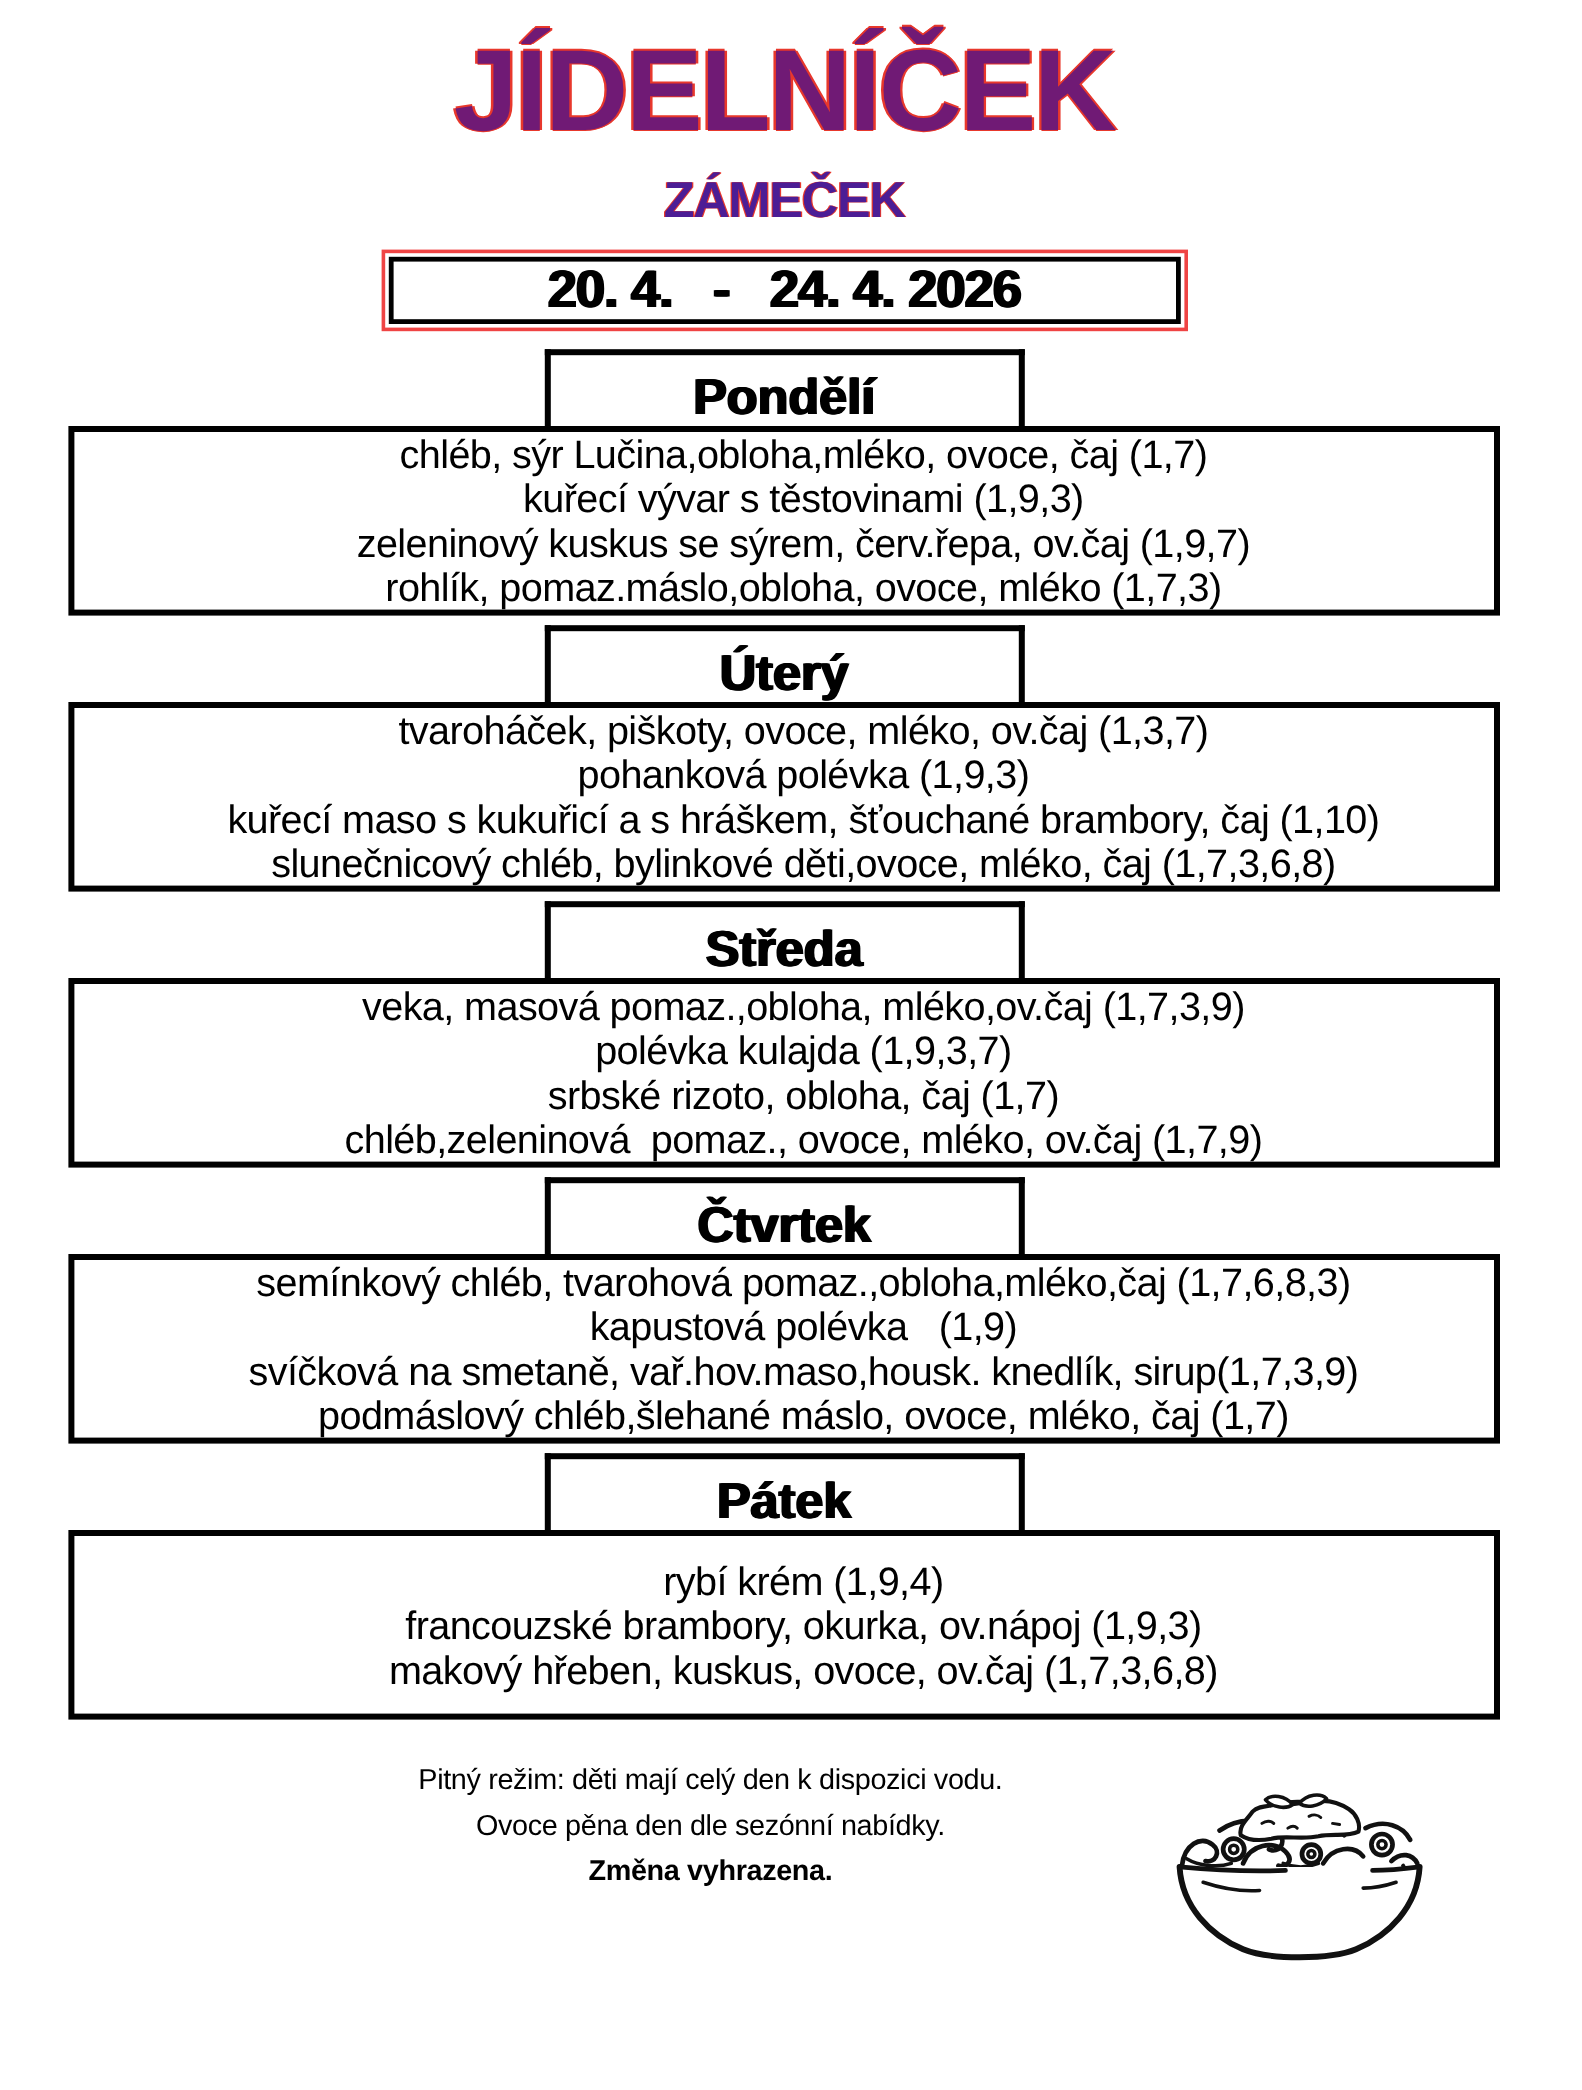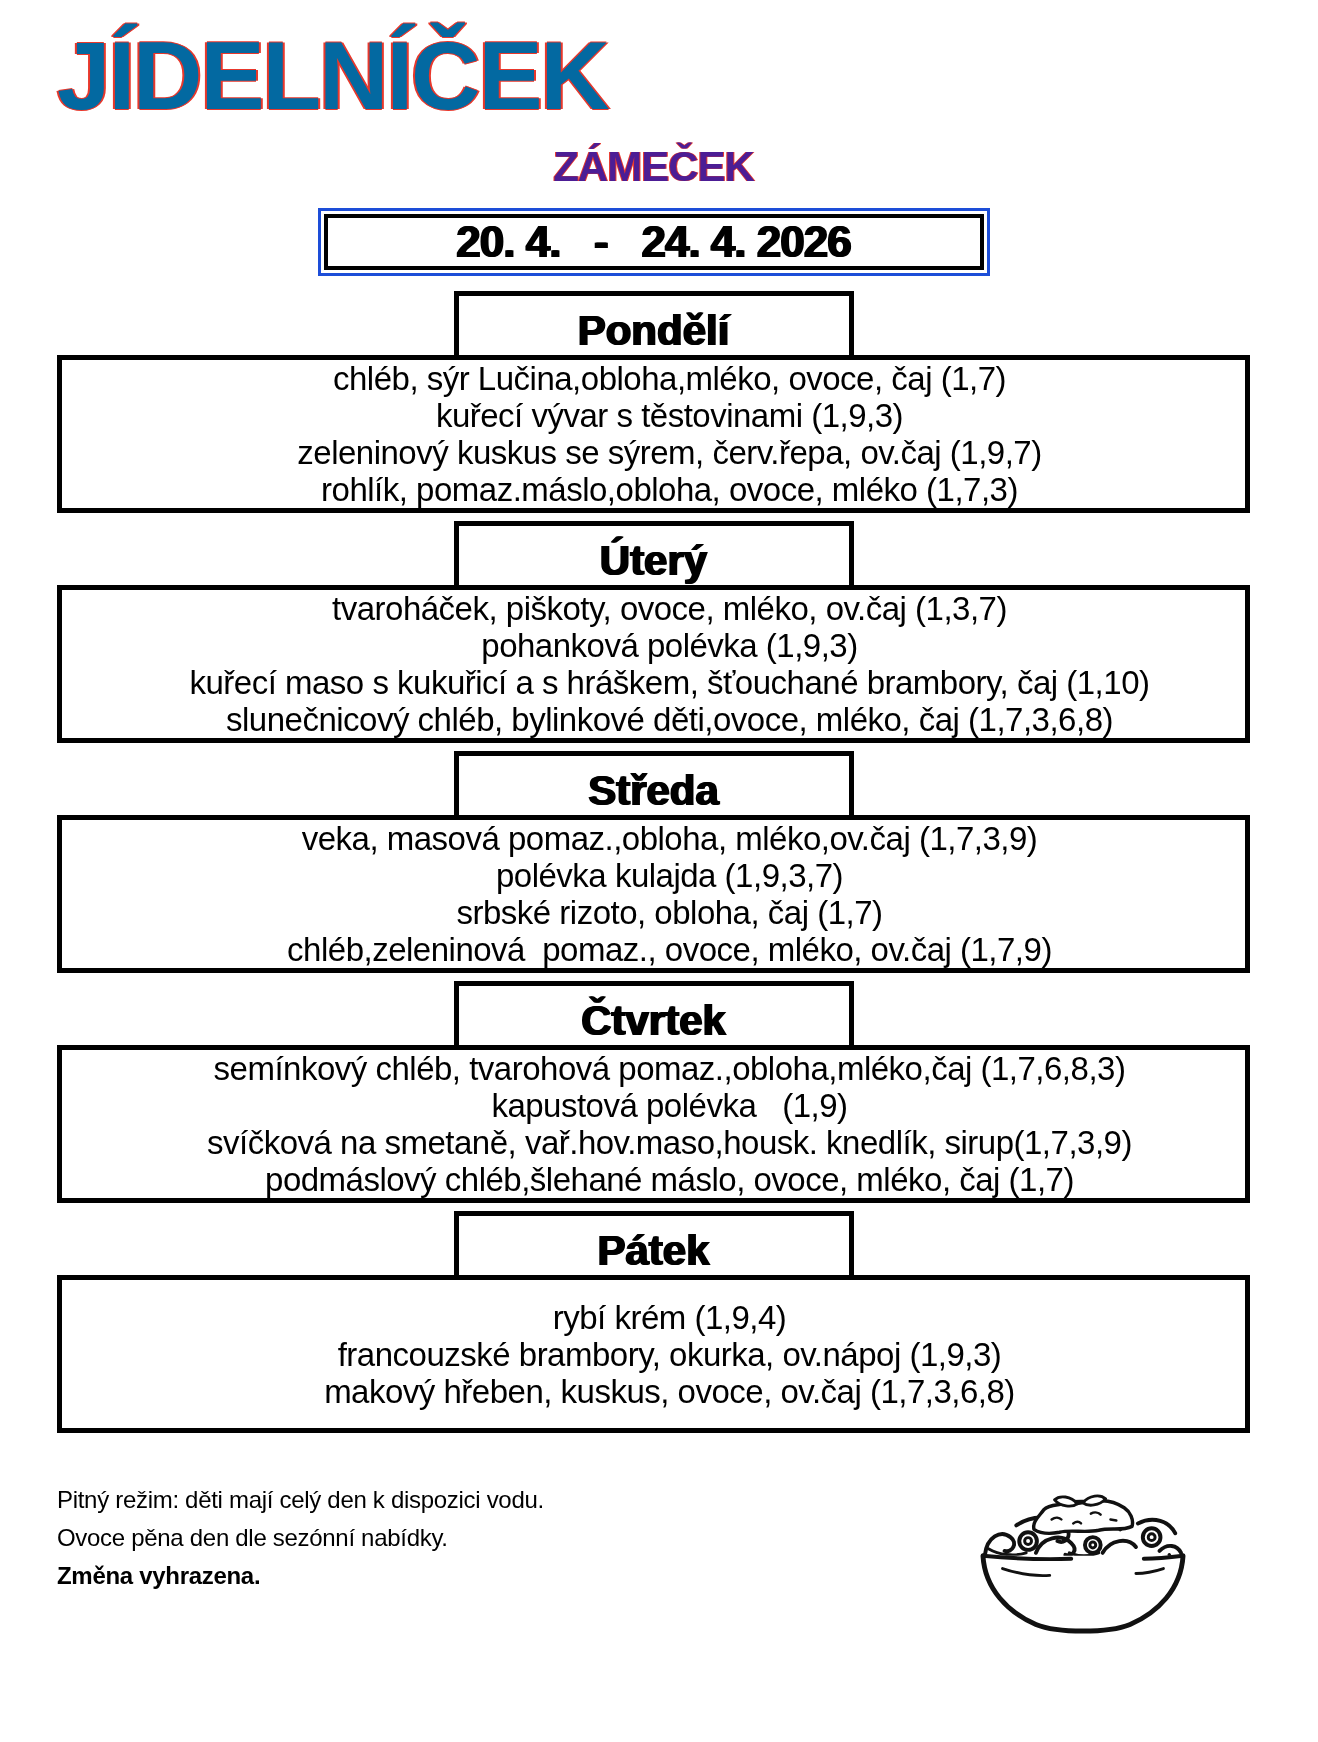--- a/index.html
+++ b/index.html
@@ -10,22 +10,22 @@
     overflow: hidden;
     font-family: "Liberation Sans", sans-serif;
     color: #000;
   }
   .content {
     margin-left: 57px;
     width: 1193px;
     padding-top: 26px;
   }
   .page-title {
-    text-align: left;
-    color: #0369a1;
+    text-align: center;
+    color: #701a75;
     font-size: 96px;
     font-weight: bold;
     line-height: 100px;
     letter-spacing: -2px;
     text-shadow: 2px 0 0 #e8382c, -2px 0 0 #e8382c, 0 1px 0 #e8382c, 0 -1px 0 #e8382c;
     white-space: pre;
   }
   .page-subtitle {
     text-align: center;
     color: #4c1d95;
@@ -33,21 +33,21 @@
     font-weight: bold;
     line-height: 42px;
     margin-top: 20px;
     letter-spacing: -1px;
     text-shadow: 1px 0 0 #e8382c, -1px 0 0 #e8382c;
     white-space: pre;
   }
   .date-box-outer {
     width: 672px;
     margin: 20px auto 15px auto;
-    border: 3px solid #1d4ed8;
+    border: 3px solid #ef4444;
     padding: 3px;
   }
   .date-box-inner {
     border: 4px solid #000;
     height: 56px;
     display: flex;
     align-items: center;
     justify-content: center;
   }
   .date-range {
@@ -86,22 +86,22 @@
   }
   .menu-line {
     font-size: 33px;
     line-height: 37px;
     letter-spacing: -0.5px;
     white-space: pre;
     padding-left: 32px;
   }
   .footer {
     width: 1070px;
-    margin-top: 48px;
-    text-align: left;
+    margin-top: 32px;
+    text-align: center;
   }
   .footer-line {
     font-size: 24px;
     line-height: 38px;
     letter-spacing: -0.3px;
     white-space: pre;
   }
   .footer-line.bold { font-weight: bold; }
   .bowl-wrap {
     position: absolute;

